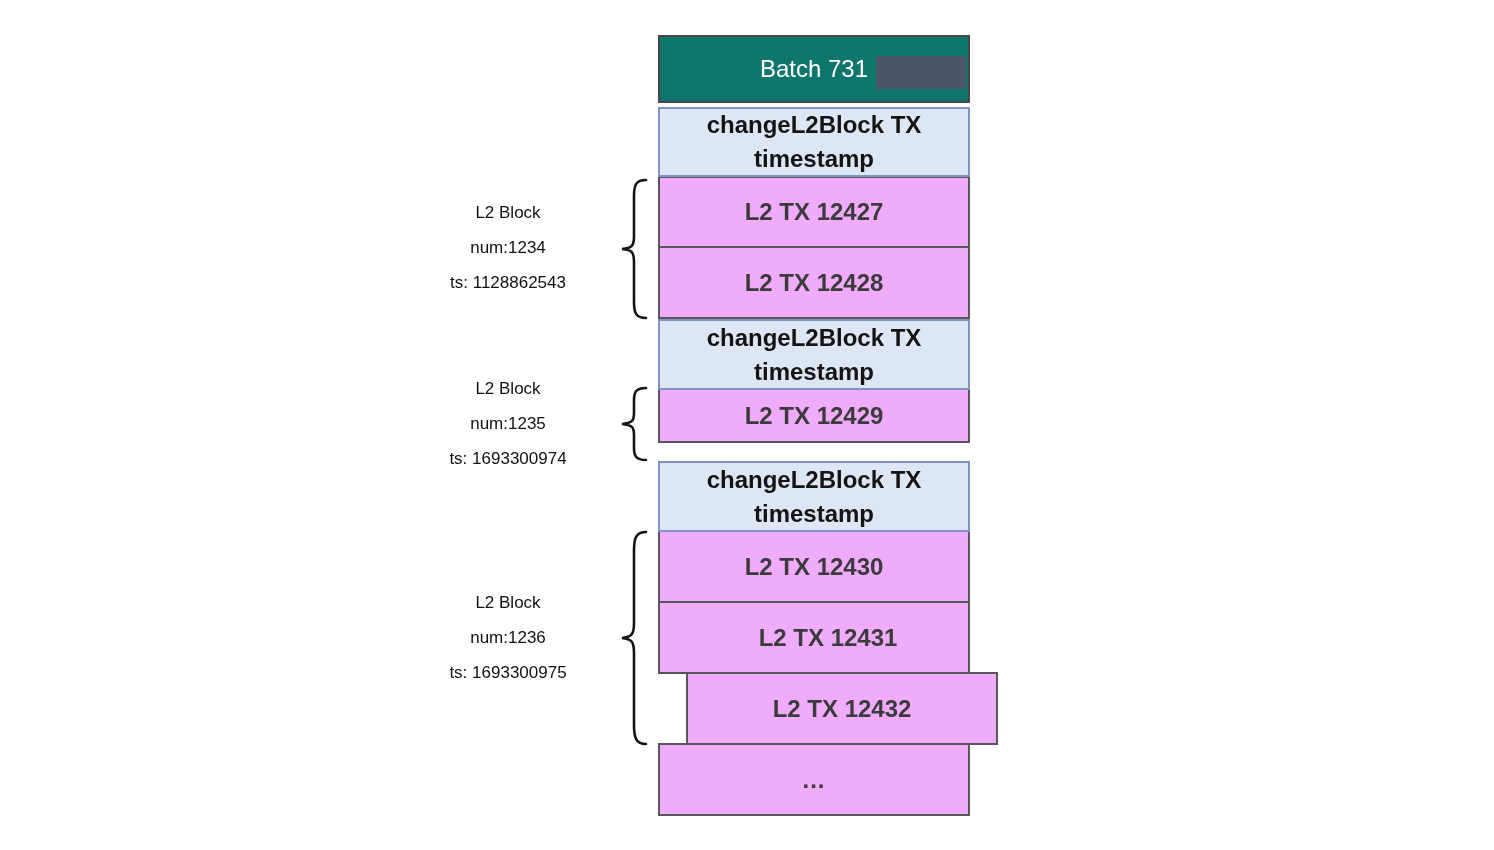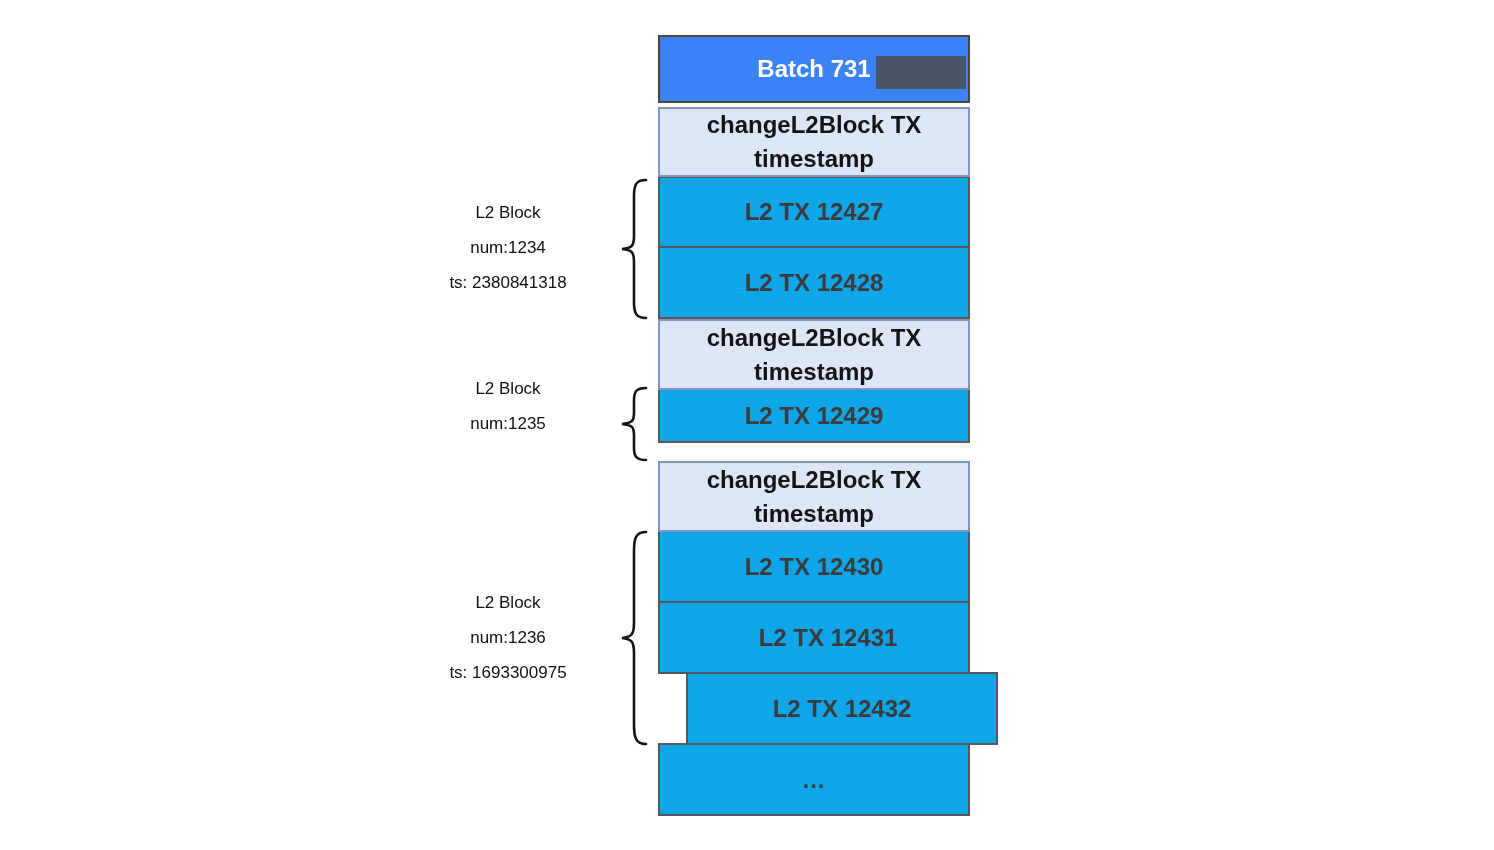--- a/index.html
+++ b/index.html
@@ -15,29 +15,28 @@
     background: #ffffff;
     overflow: hidden;
   }
 
   
   .batch-header {
     position: absolute;
     left: 658px; top: 35px;
     width: 312px; height: 68px;
     box-sizing: border-box;
-    background: #3b82f6;
+    background: #0f766e;
     border: 2px solid #474747;
     color: #ffffff;
     font-size: 24px;
     display: flex;
     align-items: center;
     justify-content: center;
     z-index: 3;
-    font-weight: bold;
   }
   .header-highlight {
     position: absolute;
     top: 19px; right: 2px;
     width: 90px; height: 33px;
     background: #4b5567;
   }
 
   .row {
     position: absolute;
@@ -53,21 +52,21 @@
     font-weight: bold;
   }
   .row-blue {
     background: #dce6f5;
     border: 2px solid #8095c5;
     color: #141414;
     line-height: 34px;
     z-index: 2;
   }
   .row-tx {
-    background: #0ea5e9;
+    background: #f0abfc;
     border: 2px solid #57575a;
     color: #3b3b3b;
     z-index: 1;
   }
   .row-ellipsis { letter-spacing: 1px; }
 
   .r-blue1 { top: 107px; height: 70px; }
   .r-tx1   { top: 176px; height: 72px; }
   .r-tx2   { top: 246px; height: 73px; }
   .r-blue2 { top: 319px; height: 71px; }
@@ -110,25 +109,26 @@
   }
 </style>
 </head>
 <body>
 
 <div class="canvas">
 
   <div class="l2-label lbl-1">
     <div>L2 Block</div>
     <div>num:1234</div>
-    <div>ts: 2380841318</div>
+    <div>ts: 1128862543</div>
   </div>
   <div class="l2-label lbl-2">
     <div>L2 Block</div>
     <div>num:1235</div>
+    <div>ts: 1693300974</div>
   </div>
   <div class="l2-label lbl-3">
     <div>L2 Block</div>
     <div>num:1236</div>
     <div>ts: 1693300975</div>
   </div>
 
   <div class="brace br-1">
     <svg viewBox="0 0 32 142" preserveAspectRatio="none">
       <path d="M28,2 C18,2 16,7 16,18 L16,58 C16,68 14,70 4,71 C14,72 16,74 16,84 L16,124 C16,135 18,140 28,140"></path>

